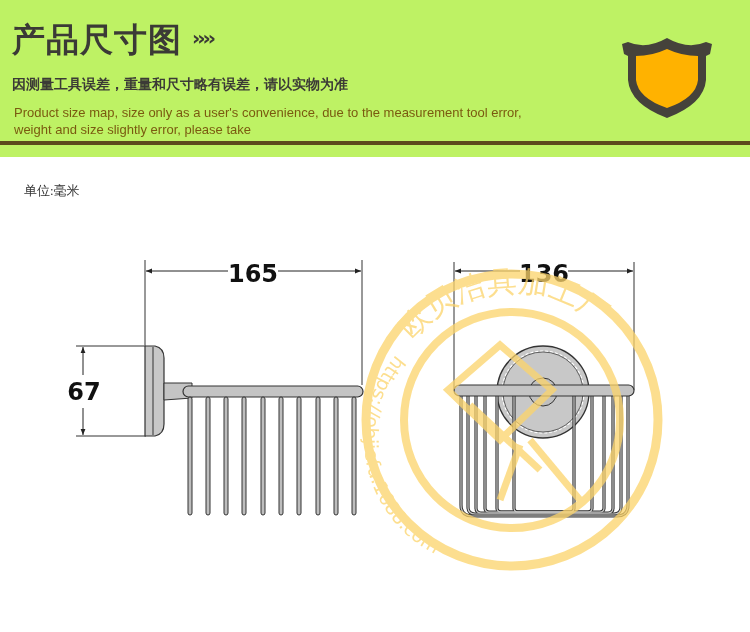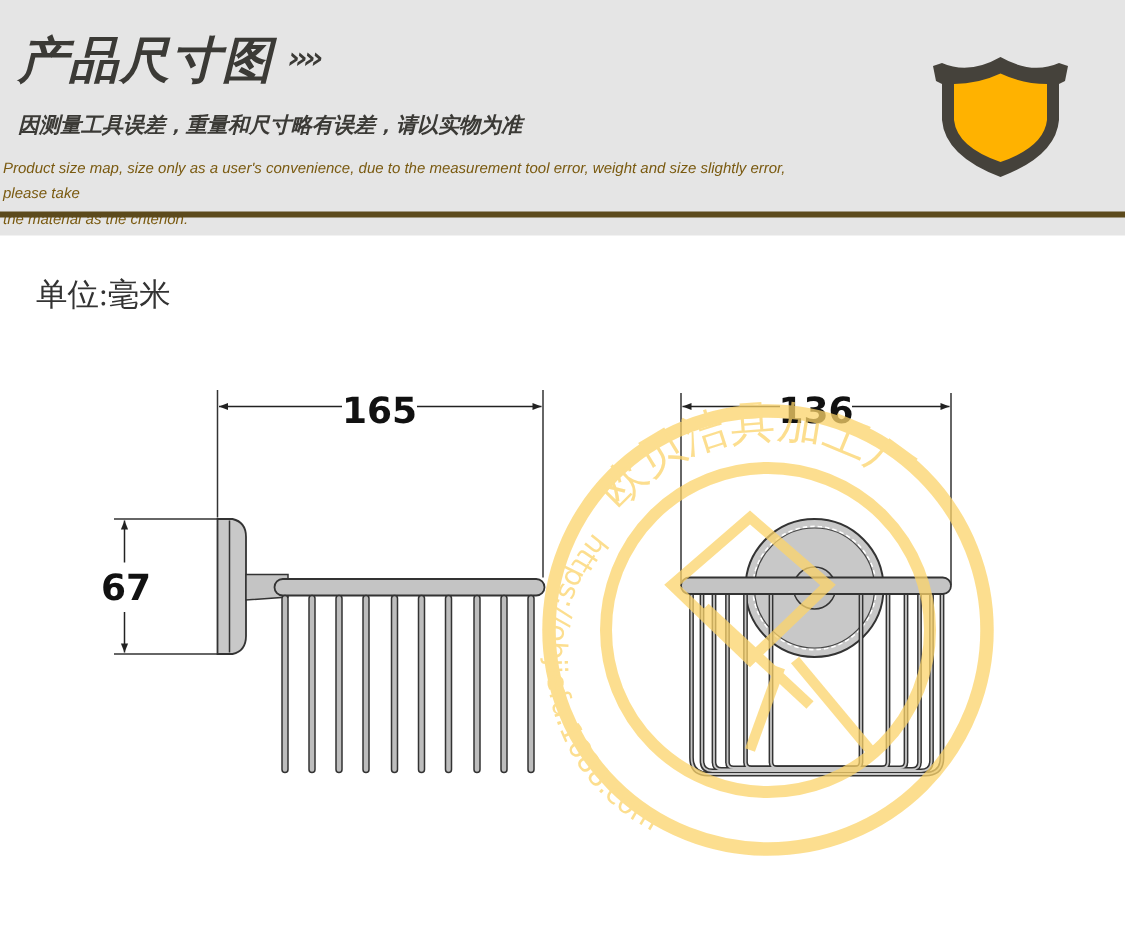--- a/index.html
+++ b/index.html
@@ -1,39 +1,38 @@
 <!DOCTYPE html>
 <html><head>
 <meta charset="utf-8">
 <style>
   html, body { margin: 0; padding: 0; }
   body { width: 750px; height: 632px; background: #ffffff; position: relative; overflow: hidden;
          font-family: "DejaVu Sans", "Liberation Sans", sans-serif; }
-  .header { position: absolute; left: 0; top: 0; width: 750px; height: 157px; background: #e5e5e5; font-style: italic; }
+  .header { position: absolute; left: 0; top: 0; width: 750px; height: 157px; background: #bef264; }
   .header .title { position: absolute; left: 12px; top: 18px; font-size: 33px; font-weight: bold; color: #3b3a36; letter-spacing: 1px; line-height: 40px; }
   .header .title .arrows { font-size: 20px; margin-left: 10px; vertical-align: 6px; letter-spacing: -3px; }
   .header .subtitle { position: absolute; left: 12px; top: 70px; font-size: 14px; font-weight: bold; color: #3b3a36; line-height: 28px; }
-  .header .desc { position: absolute; left: 2px; top: 104px; width: 540px; font-size: 10px; color: #7a5a10; line-height: 17px; font-family: "Liberation Sans", sans-serif; }
+  .header .desc { position: absolute; left: 14px; top: 104px; width: 540px; font-size: 13px; color: #7a5a10; line-height: 17px; font-family: "Liberation Sans", sans-serif; }
   .header .rule { position: absolute; left: 0; top: 141px; width: 750px; height: 4px; background: #5c4a1c; }
   .shield { position: absolute; left: 618px; top: 36px; width: 98px; height: 84px; }
-  .unit { position: absolute; left: 24px; top: 182px; font-size: 21px; color: #333; font-family: Liberation Serif, serif; }
+  .unit { position: absolute; left: 24px; top: 182px; font-size: 13px; color: #333; font-family: Liberation Serif, serif; }
   .drawing { position: absolute; left: 0; top: 0; width: 750px; height: 632px; }
   .dim-label { font-family: "DejaVu Sans", sans-serif; font-weight: bold; }
 </style>
 </head>
 <body>
 
 <div class="header">
   <div class="title">
     <span>产品尺寸图</span><span class="arrows">››››</span>
   </div>
   <div class="subtitle">因测量工具误差，重量和尺寸略有误差，请以实物为准</div>
   <div class="desc">
     <div>Product size map, size only as a user's convenience, due to the measurement tool error, weight and size slightly error, please take</div>
-    <div>the material as the criterion.</div>
   </div>
   <div class="rule"></div>
   <svg class="shield" viewBox="0 0 98 84">
     <path d="M4 8 L10 6 Q28 14 49 2 Q70 14 88 6 L94 8 L92 18 L88 20 L88 44 Q86 68 49 82 Q12 68 10 44 L10 20 L6 18 Z" fill="#45423b"></path>
     <path d="M18 20 Q34 20 49 13 Q64 20 80 20 L80 44 Q78 62 49 72 Q20 62 18 44 Z" fill="#FFB200"></path>
   </svg>
 </div>
 
 <div class="unit">单位:毫米</div>
 

